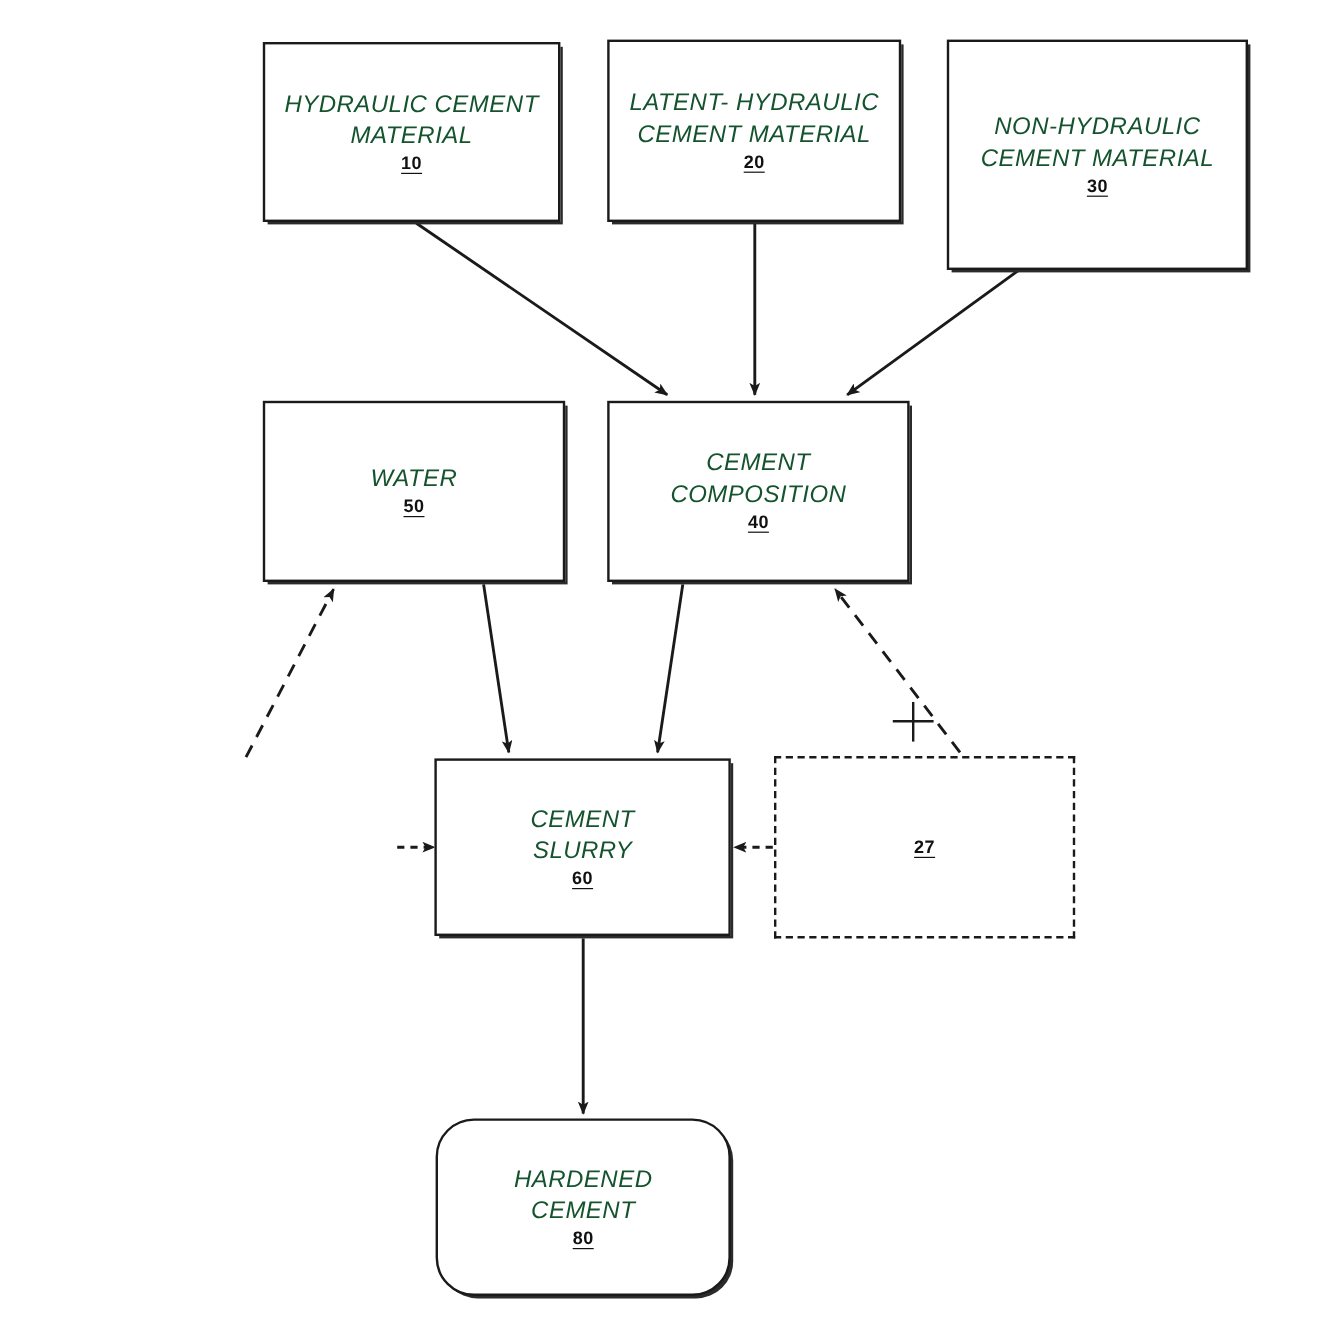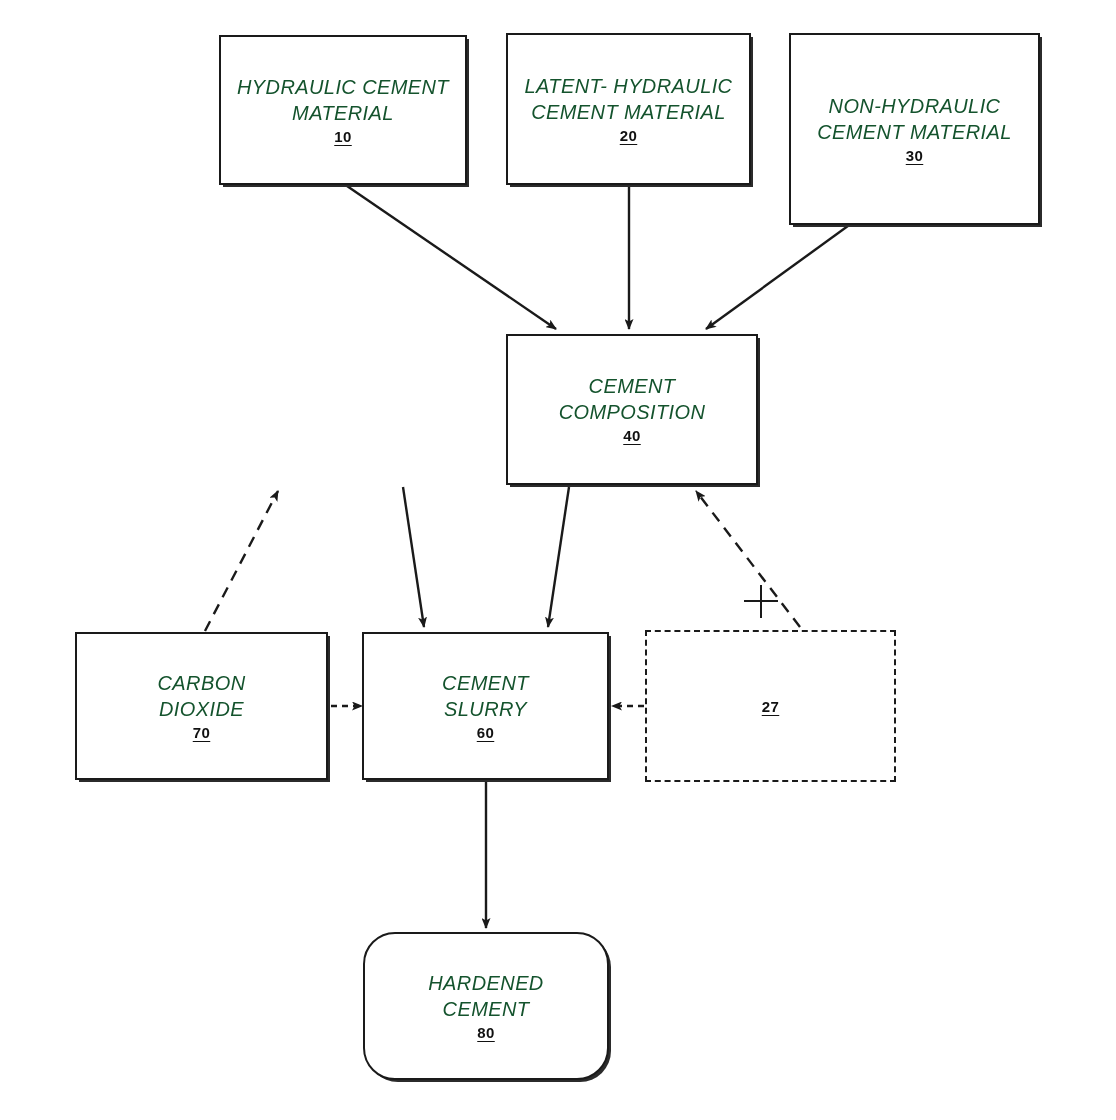--- a/index.html
+++ b/index.html
@@ -124,32 +124,31 @@
 CEMENT MATERIAL</div>
     <div class="ref">20</div>
   </div>
 
   <div class="node" id="node-non-hydraulic">
     <div class="label">NON-HYDRAULIC
 CEMENT MATERIAL</div>
     <div class="ref">30</div>
   </div>
 
+  <div class="node" id="node-water">
+    <div class="label">WATER</div>
+    <div class="ref">50</div>
+  </div>
 
   <div class="node" id="node-cement-comp">
     <div class="label">CEMENT
 COMPOSITION</div>
     <div class="ref">40</div>
   </div>
 
-  <div class="node" id="node-carbon-dioxide">
-    <div class="label">CARBON
-DIOXIDE</div>
-    <div class="ref">70</div>
-  </div>
 
   <div class="node" id="node-cement-slurry">
     <div class="label">CEMENT
 SLURRY</div>
     <div class="ref">60</div>
   </div>
 
   <div class="node dashed" id="node-additives">
     <div class="ref">27</div>
   </div>

